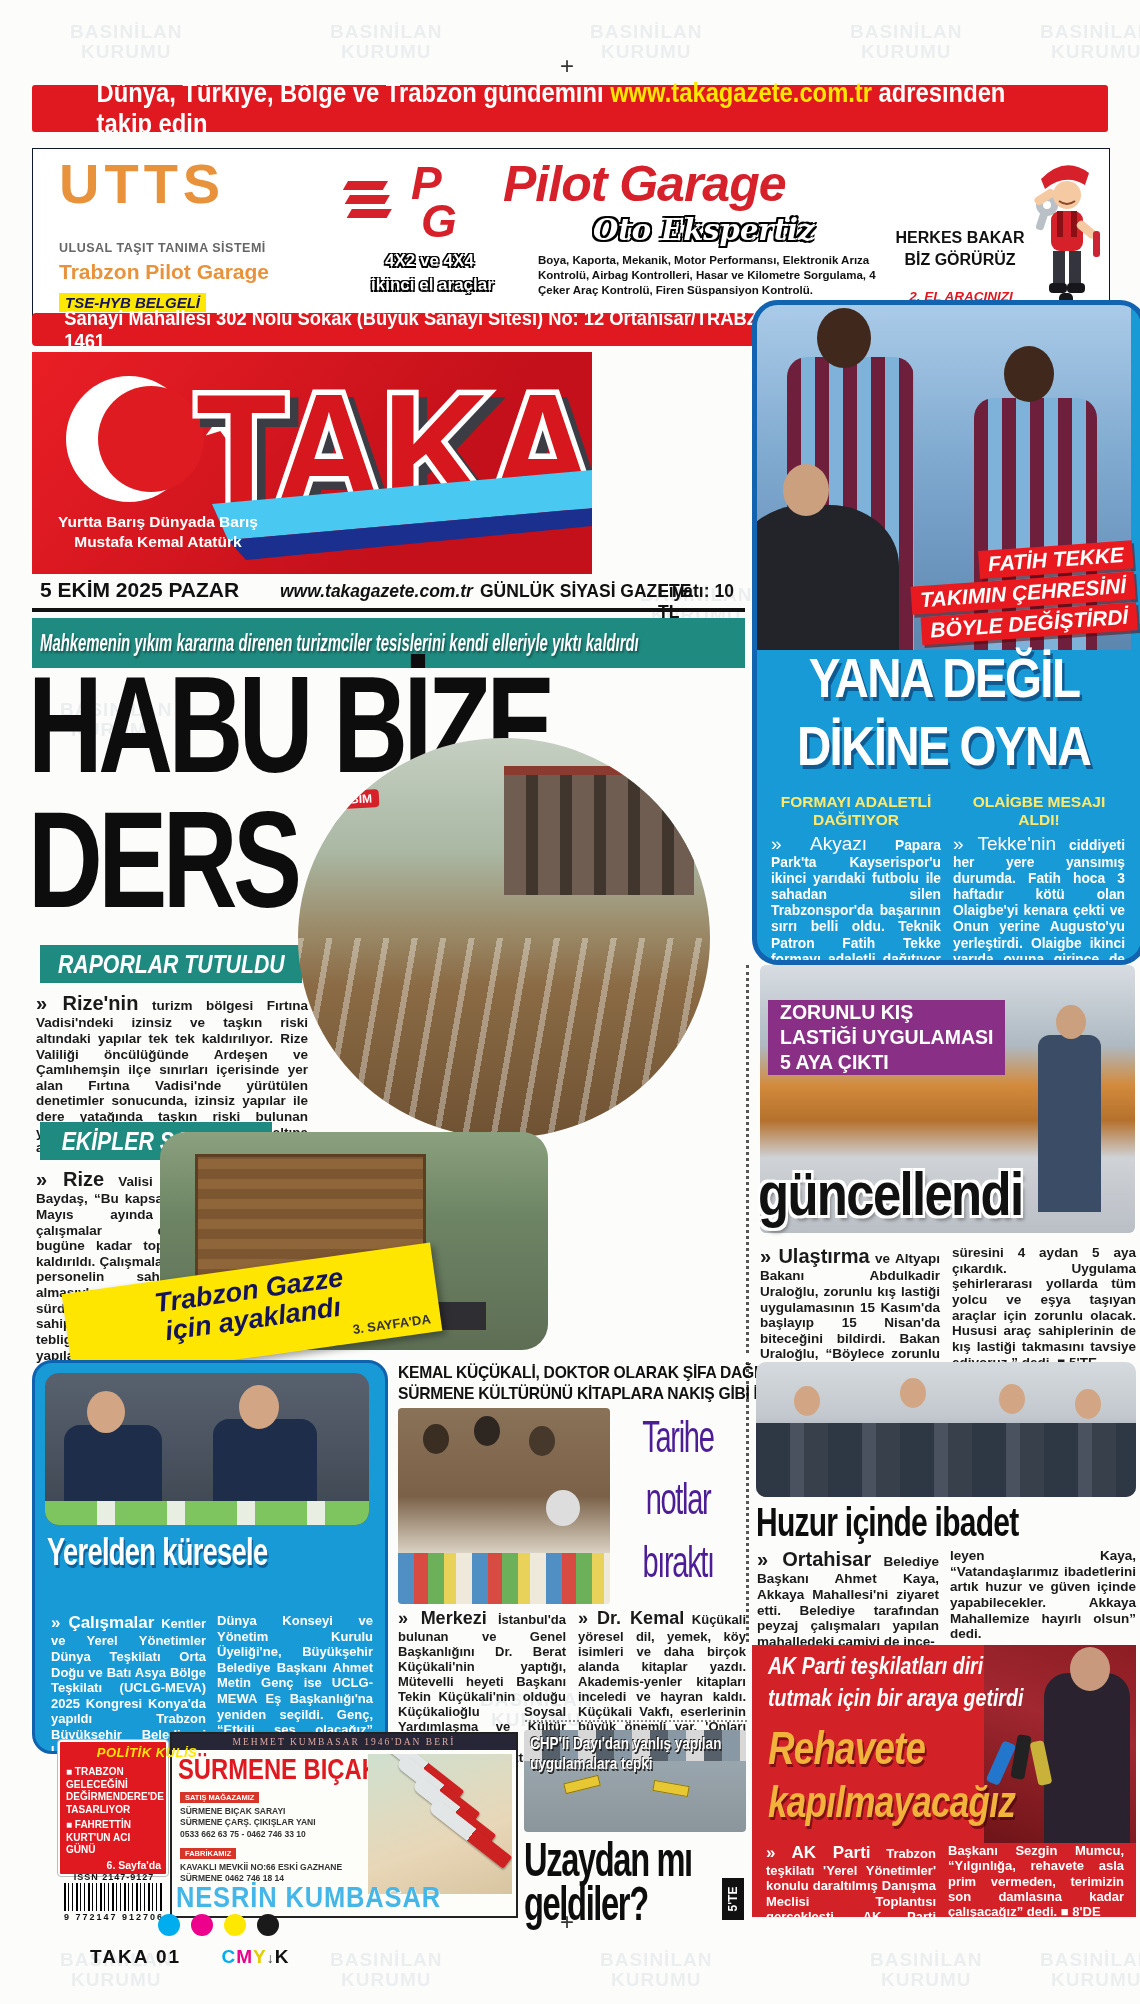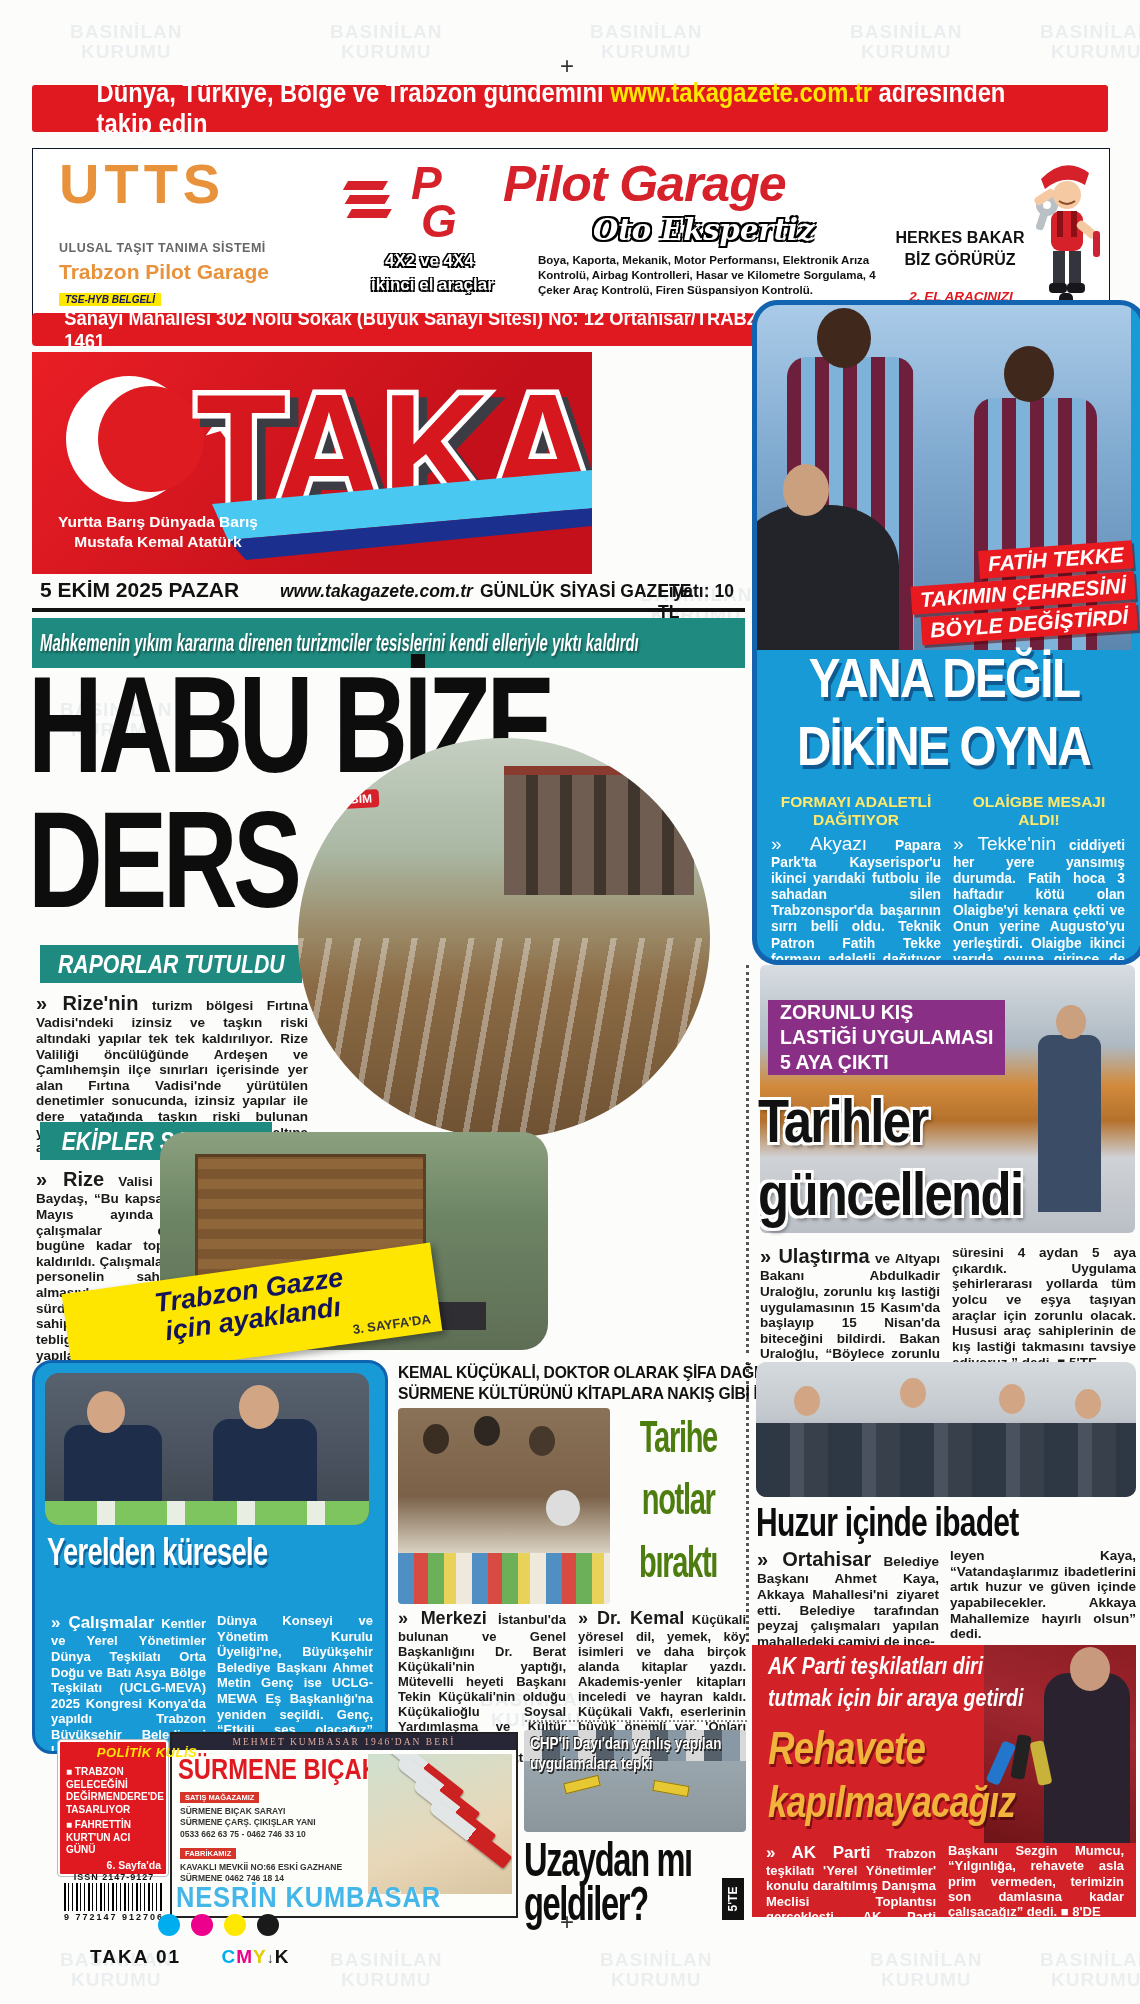--- a/index.html
+++ b/index.html
@@ -18,21 +18,21 @@
   
   .banner{left:32px;top:85px;width:1076px;height:47px;background:var(--c-red);border-radius:3px;
           display:flex;align-items:center;justify-content:center;}
   .banner .t{font-size:27px;font-weight:900;color:#fff;transform:scaleX(.88);}
   .banner .u{color:#ffe800;}
   
   .adbox{left:32px;top:148px;width:1076px;height:170px;background:#fff;border:1px solid #0f172a;}
   .utts{left:26px;top:2px;font-size:56px;font-weight:900;color:var(--c-orange);letter-spacing:5px;}
   .uttssub{left:26px;top:92px;font-size:12.5px;font-weight:700;color:#666;letter-spacing:.5px;}
   .uttsbrand{left:26px;top:111px;font-size:21px;font-weight:900;color:var(--c-orange);}
-  .uttsbadge{left:26px;top:144px;background:#ffe800;color:#15155e;font-size:10px;font-weight:900;
+  .uttsbadge{left:26px;top:144px;background:#ffe800;color:#15155e;font-size:15px;font-weight:900;
              font-style:italic;padding:1px 6px;}
   .cars{font-size:17px;font-weight:900;color:#fff;
         text-shadow:-1.5px -1.5px 0 #000,1.5px -1.5px 0 #000,-1.5px 1.5px 0 #000,1.5px 1.5px 0 #000;}
   .pgbrand{left:470px;top:6px;font-size:50px;font-weight:900;font-style:italic;color:#d6202a;letter-spacing:-1px;}
   .otoeks{left:560px;top:64px;font-family:"DejaVu Serif",serif;font-style:italic;font-weight:bold;
           font-size:29px;color:#fff;text-shadow:-2px -2px 0 #000,2px -2px 0 #000,-2px 2px 0 #000,2px 2px 0 #000;}
   .services{left:505px;top:104px;width:360px;font-size:11.5px;font-weight:800;line-height:1.3;}
   .slog{font-size:16px;font-weight:900;text-align:center;}
   .slogred{font-size:13.5px;font-weight:900;font-style:italic;color:#e0181f;text-align:center;}
   
@@ -119,22 +119,22 @@
   .yhl .cx{transform:scaleX(.72);}
   .ycol{position:absolute;color:#fff;font-weight:800;font-size:13px;line-height:1.2;text-align:justify;}
   .ycol .lead{font-size:17px;font-weight:900;}
   
   .kicker{font-size:17px;font-weight:900;line-height:1.25;letter-spacing:-.3px;}
   .kicker .cx{transform:scaleX(.92);}
   .bookphoto{left:398px;top:1408px;width:212px;height:196px;border-radius:4px;overflow:hidden;
      background:linear-gradient(180deg,#8a7258 0%,#7a6148 45%,#e8e2d4 78%,#ded6c4 100%);}
   .bookrow{position:absolute;left:0;bottom:0;width:100%;height:26%;
      background:repeating-linear-gradient(90deg,#4f8fc4 0 16px,#d84b42 16px 30px,#6db05a 30px 46px,#e8d25a 46px 58px,#efe9db 58px 74px);}
-  .khl{left:608px;top:1406px;width:140px;text-align:center;font-size:44px;font-weight:700;letter-spacing:-2px;
-     line-height:1.42;color:#4d7c0f;}
+  .khl{left:608px;top:1406px;width:140px;text-align:center;font-size:44px;font-weight:400;letter-spacing:-2px;
+     line-height:1.42;color:#4c1d95;}
   .khl .cx{transform:scaleX(.66);transform-origin:50% 50%;}
   
   .hphoto{left:756px;top:1362px;width:380px;height:135px;border-radius:10px;overflow:hidden;
      background:linear-gradient(180deg,#d5dade 0%,#c2c8cd 40%,#9aa1a8 70%,#7e858c 100%);}
   .crowdrow{position:absolute;left:0;bottom:0;width:100%;height:55%;
      background:repeating-linear-gradient(90deg,#2e3744 0 34px,#49525e 34px 48px,#38404c 48px 72px);}
   .hhl{left:756px;top:1500px;font-size:40px;font-weight:900;letter-spacing:-1px;color:#0d0d0d;}
   .hhl .cx{transform:scaleX(.75);}
   
   .apanel{left:752px;top:1645px;width:384px;height:272px;background:var(--c-panelred);overflow:hidden;}
@@ -379,21 +379,20 @@
   <div class="abs dotv z" style="left:746px;top:1362px;height:280px;"></div>
   <div class="abs doth z" style="left:525px;top:1720px;width:222px;"></div>
 
   <div class="abs stadium z">
     <div class="minister"></div>
     <div class="mhead"></div>
   </div>
   <div class="abs pbadge z">
     <span>ZORUNLU KIŞ</span><br><span>LASTİĞİ UYGULAMASI</span><br><span>5 AYA ÇIKTI</span>
   </div>
-  <div class="abs tarihhl z" style="left:758px;top:1085px;"><span class="cx">Tarihler</span></div>
   <div class="abs tarihhl z" style="left:758px;top:1158px;"><span class="cx">güncellendi</span></div>
   <div class="abs body z" style="left:760px;top:1245px;width:180px;">
     <span class="lead">» Ulaştırma</span><span> ve Altyapı Bakanı Abdulkadir Uraloğlu, zorunlu kış lastiği uygulamasının 15 Kasım'da başlayıp 15 Nisan'da biteceğini bildirdi. Bakan Uraloğlu, “Böylece zorunlu kış lastiği uygulama</span>
   </div>
   <div class="abs body z" style="left:952px;top:1245px;width:184px;">
     <span>süresini 4 aydan 5 aya çıkardık. Uygulama şehirlerarası yollarda tüm yolcu ve eşya taşıyan araçlar için zorunlu olacak. Hususi araç sahiplerinin de kış lastiği takmasını tavsiye ediyoruz.” dedi. ■ 5'TE</span>
   </div>
 
   <div class="abs ypanel z">
     <div class="yphoto">

